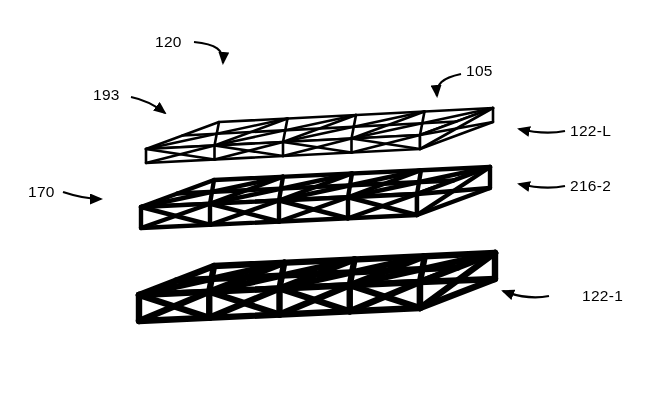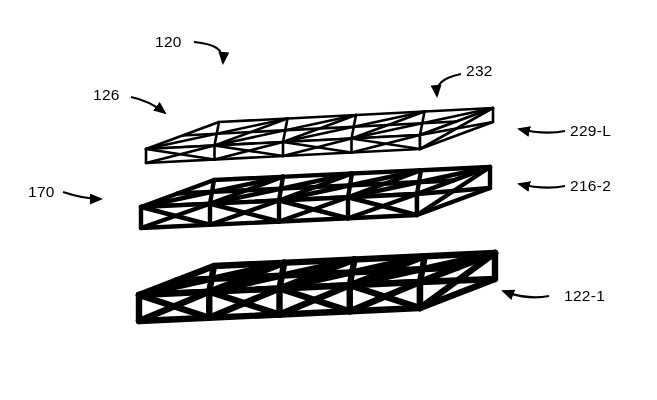--- a/index.html
+++ b/index.html
@@ -117,20 +117,20 @@
       <path class="ld" marker-end="url(#ah)" d="M 461 74 C 442 78, 436 84, 437 96"></path>
       <path class="ld" marker-end="url(#ah)" d="M 131 97 C 146 100, 156 106, 165 113"></path>
       <path class="ld" marker-end="url(#ah)" d="M 63 192 C 78 197, 90 199, 101 199"></path>
       <path class="ld" marker-end="url(#ah)" d="M 565 131 C 550 134, 536 133, 519 129"></path>
       <path class="ld" marker-end="url(#ah)" d="M 565 186 C 550 189, 536 188, 519 184"></path>
       <path class="ld" marker-end="url(#ah)" d="M 549 296 C 534 299, 519 297, 503 291"></path>
     </g>
   </svg>
 
   <div class="ref" style="left:155px;top:34px">120</div>
-  <div class="ref" style="left:466px;top:63px">232</div>
-  <div class="ref" style="left:93px;top:87px">126</div>
+  <div class="ref" style="left:466px;top:63px">105</div>
+  <div class="ref" style="left:93px;top:87px">193</div>
   <div class="ref" style="left:28px;top:184px">170</div>
-  <div class="ref" style="left:570px;top:123px">229-L</div>
+  <div class="ref" style="left:570px;top:123px">122-L</div>
   <div class="ref" style="left:570px;top:178px">216-2</div>
-  <div class="ref" style="left:564px;top:288px">122-1</div>
+  <div class="ref" style="left:582px;top:288px">122-1</div>
 
 </div>
 
 </body></html>

